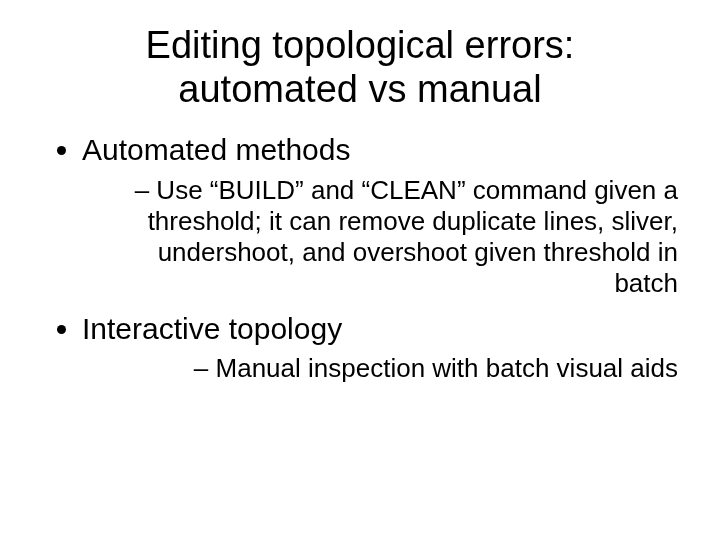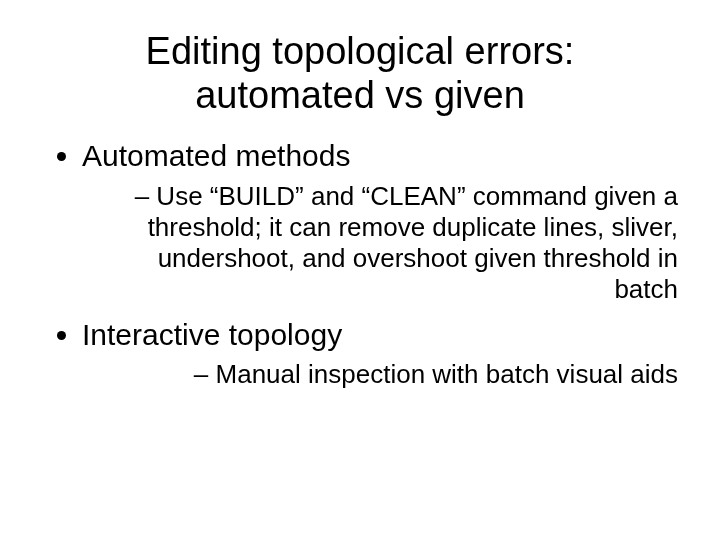--- a/index.html
+++ b/index.html
@@ -8,21 +8,21 @@
     width: 720px;
     height: 540px;
     background: #ffffff;
     font-family: Arial, Helvetica, sans-serif;
     color: #000000;
   }
   .slide {
     box-sizing: border-box;
     width: 720px;
     height: 504px;
-    padding: 24px 30px 30px 30px;
+    padding: 18px 30px 30px 30px;
   }
   .title {
     text-align: center;
     font-size: 38px;
     line-height: 1.15;
     margin: 6px 40px 20px 40px;
     font-weight: normal;
   }
   ul.level1 {
     list-style: disc;
@@ -51,21 +51,21 @@
     content: "– ";
   }
 </style>
 </head>
 <body>
 
 <div class="slide">
 
   <div class="title">
     <span>Editing topological errors:</span><br>
-    <span>automated vs given</span>
+    <span>automated vs manual</span>
   </div>
 
   <ul class="level1">
     <li>
       <span>Automated methods</span>
       <ul class="level2">
         <li>Use “BUILD” and “CLEAN” command given a threshold; it can remove duplicate lines, sliver, undershoot, and overshoot given threshold in batch</li>
       </ul>
     </li>
     <li>

